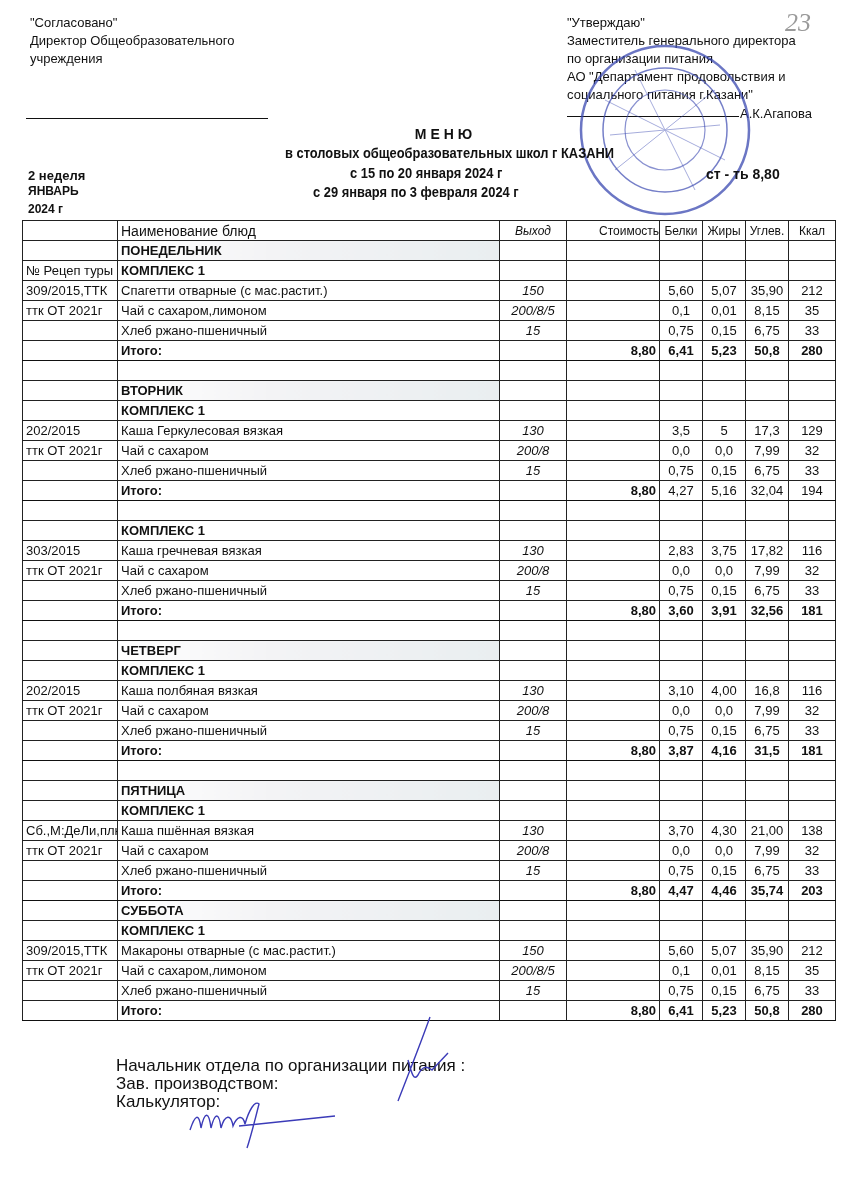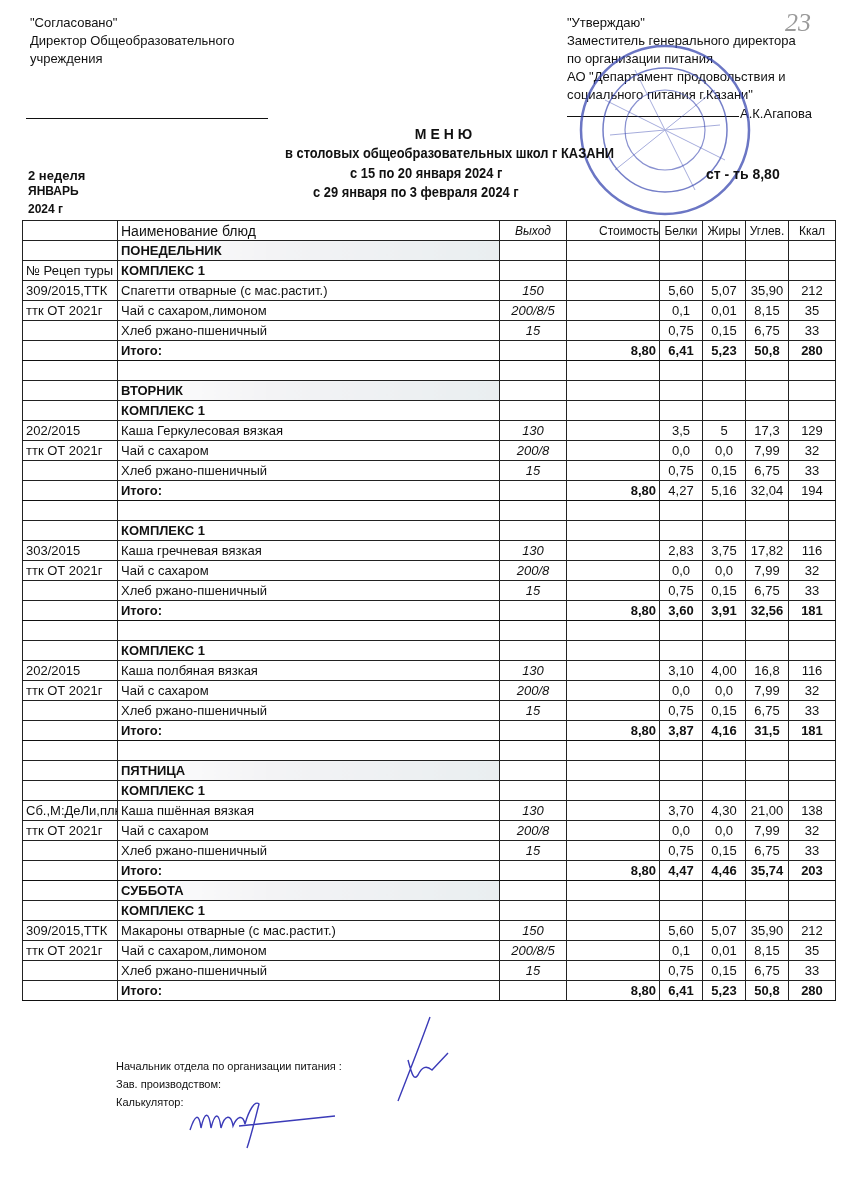--- a/index.html
+++ b/index.html
@@ -29,21 +29,21 @@
   td.num { width:36px; text-align:center; font-size:12px; }
   td.kcal { width:40px; text-align:center; font-size:12px; }
   tr.head td { font-size:13px; }
   tr.head td.name { font-size:14px; }
   tr.head td.num, tr.head td.kcal, tr.head td.out, tr.head td.cost { font-weight:normal; text-align:center; font-size:12px; }
   tr.day td.name { font-weight:bold; background:linear-gradient(90deg,#fff 0%,#f3f3f5 40%,#e9eef0 100%); }
   tr.complex td.name { font-weight:bold; }
   tr.total td.name { font-weight:bold; }
   tr.total td.num.b, tr.total td.kcal.b { font-weight:bold; }
   tr.total td { border-bottom:1.5px solid #111; }
-  .footer { left:116px; top:1057px; font-size:11px; line-height:18px; }
+  .footer { left:116px; top:1057px; font-size:17px; line-height:18px; }
   .sig1 { left:370px; top:1015px; width:80px; height:90px; }
   .sig2 { left:185px; top:1090px; width:160px; height:60px; }
 </style>
 </head>
 <body>
 
 <div class="abs hdr-left">
   <div>"Согласовано"</div>
   <div>Директор Общеобразовательного</div>
   <div>учреждения</div>
@@ -287,20 +287,30 @@
       <tr class="spacer">
         <td class="rec"></td>
         <td class="name"></td>
         <td class="out"></td>
         <td class="cost"></td>
         <td class="num"></td>
         <td class="num"></td>
         <td class="num"></td>
         <td class="kcal"></td>
       </tr>
+      <tr class="day">
+        <td class="rec"></td>
+        <td class="name">ЧЕТВЕРГ</td>
+        <td class="out"></td>
+        <td class="cost"></td>
+        <td class="num"></td>
+        <td class="num"></td>
+        <td class="num"></td>
+        <td class="kcal"></td>
+      </tr>
       <tr class="complex">
         <td class="rec"></td>
         <td class="name">КОМПЛЕКС 1</td>
         <td class="out"></td>
         <td class="cost"></td>
         <td class="num"></td>
         <td class="num"></td>
         <td class="num"></td>
         <td class="kcal"></td>
       </tr>

